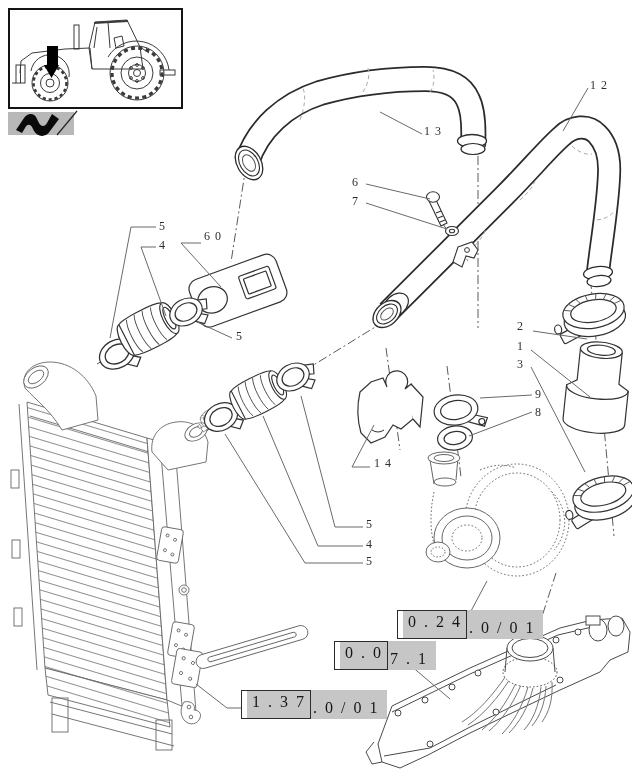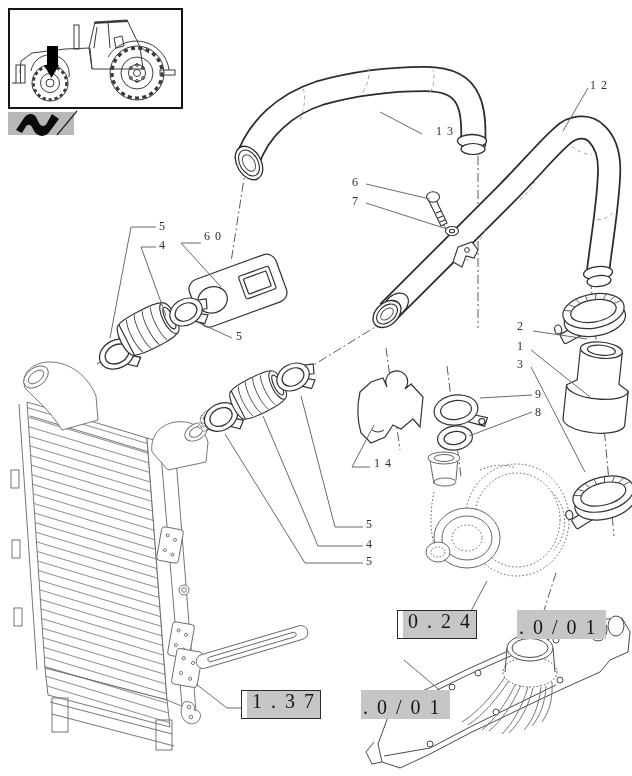--- a/index.html
+++ b/index.html
@@ -1,22 +1,22 @@
 <!DOCTYPE html>
 <html><head>
 <meta charset="utf-8">
 <style>
   html,body{margin:0;padding:0;background:#e8e8e8;}
   .stage{position:relative;width:632px;height:776px;background:#ffffff;overflow:hidden;
          font-family:"Liberation Serif", serif;}
   svg.art{position:absolute;left:0;top:0;}
   .callout{position:absolute;font-size:12px;color:#2e2e2e;letter-spacing:1px;white-space:pre;
            line-height:1;cursor:default;}
-  .refbox{position:absolute;display:flex;align-items:stretch;font-size:20px;color:#161616;
-          letter-spacing:2px;line-height:21px;white-space:pre;gap:40px;}
+  .refbox{position:absolute;display:flex;align-items:stretch;font-size:16px;color:#161616;
+          letter-spacing:2px;line-height:21px;white-space:pre;}
   .ref-boxed{border:1.6px solid #2b2b2b;background:linear-gradient(to right,#ffffff 0 5px,#c6c6c6 5px);
              padding:0 4px 0 10px;}
   .ref-rest{background:#c6c6c6;padding:6px 7px 0 2px;border:1.6px solid transparent;border-left:none;}
   .thumb{position:absolute;left:8px;top:8px;width:171px;height:97px;border:2px solid #141414;
          background:#ffffff;}
   .thumb svg{display:block;}
 </style>
 </head>
 <body>
 
@@ -347,38 +347,41 @@
       <rect x="150" y="60" width="15" height="5"></rect>
       <line x1="6" y1="73" x2="2" y2="73"></line>
     </g>
     <g fill="#000000">
       <rect x="37" y="36" width="11" height="19"></rect>
       <polygon points="34,55 49,55 41.5,68"></polygon>
     </g>
   </svg>
 </div>
 
-<div class="callout" style="left:436px;top:125px">1 3</div>
+<div class="callout" style="left:424px;top:125px">1 3</div>
 <div class="callout" style="left:590px;top:79px">1 2</div>
 <div class="callout" style="left:352px;top:176px">6</div>
 <div class="callout" style="left:352px;top:195px">7</div>
 <div class="callout" style="left:159px;top:220px">5</div>
 <div class="callout" style="left:159px;top:239px">4</div>
 <div class="callout" style="left:204px;top:230px">6 0</div>
 <div class="callout" style="left:236px;top:330px">5</div>
 <div class="callout" style="left:517px;top:320px">2</div>
 <div class="callout" style="left:517px;top:340px">1</div>
 <div class="callout" style="left:517px;top:358px">3</div>
 <div class="callout" style="left:535px;top:388px">9</div>
 <div class="callout" style="left:535px;top:406px">8</div>
 <div class="callout" style="left:374px;top:457px">1 4</div>
 <div class="callout" style="left:366px;top:518px">5</div>
 <div class="callout" style="left:366px;top:538px">4</div>
 <div class="callout" style="left:366px;top:555px">5</div>
 
 <div class="refbox" style="left:397px;top:610px">
   <span class="ref-boxed">0 . 2 4</span><span class="ref-rest">. 0 / 0 1</span>
 </div>
+<div class="refbox" style="left:334px;top:641px">
+  <span class="ref-boxed">0 . 0</span><span class="ref-rest">7 . 1</span>
+</div>
 <div class="refbox" style="left:241px;top:690px">
   <span class="ref-boxed">1 . 3 7</span><span class="ref-rest">. 0 / 0 1</span>
 </div>
 
 </div>
 
 </body></html>

